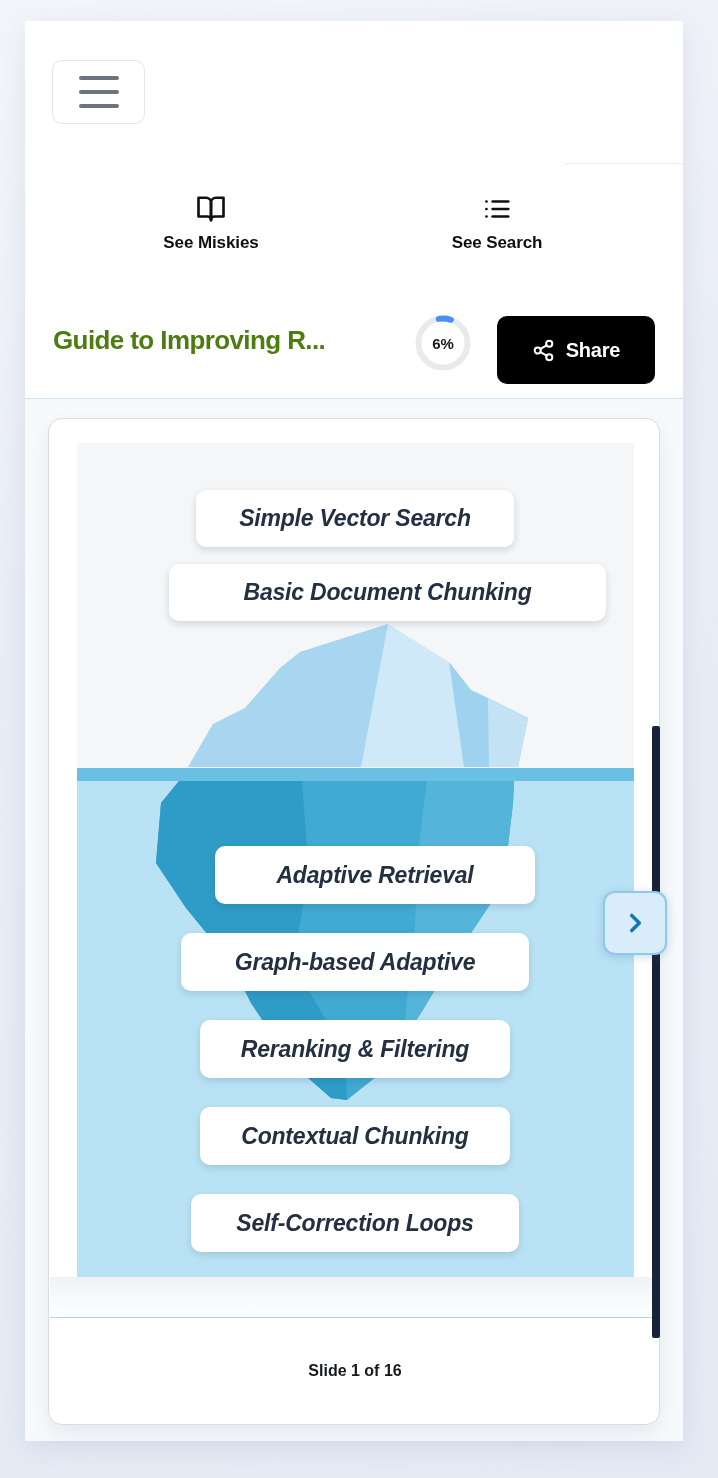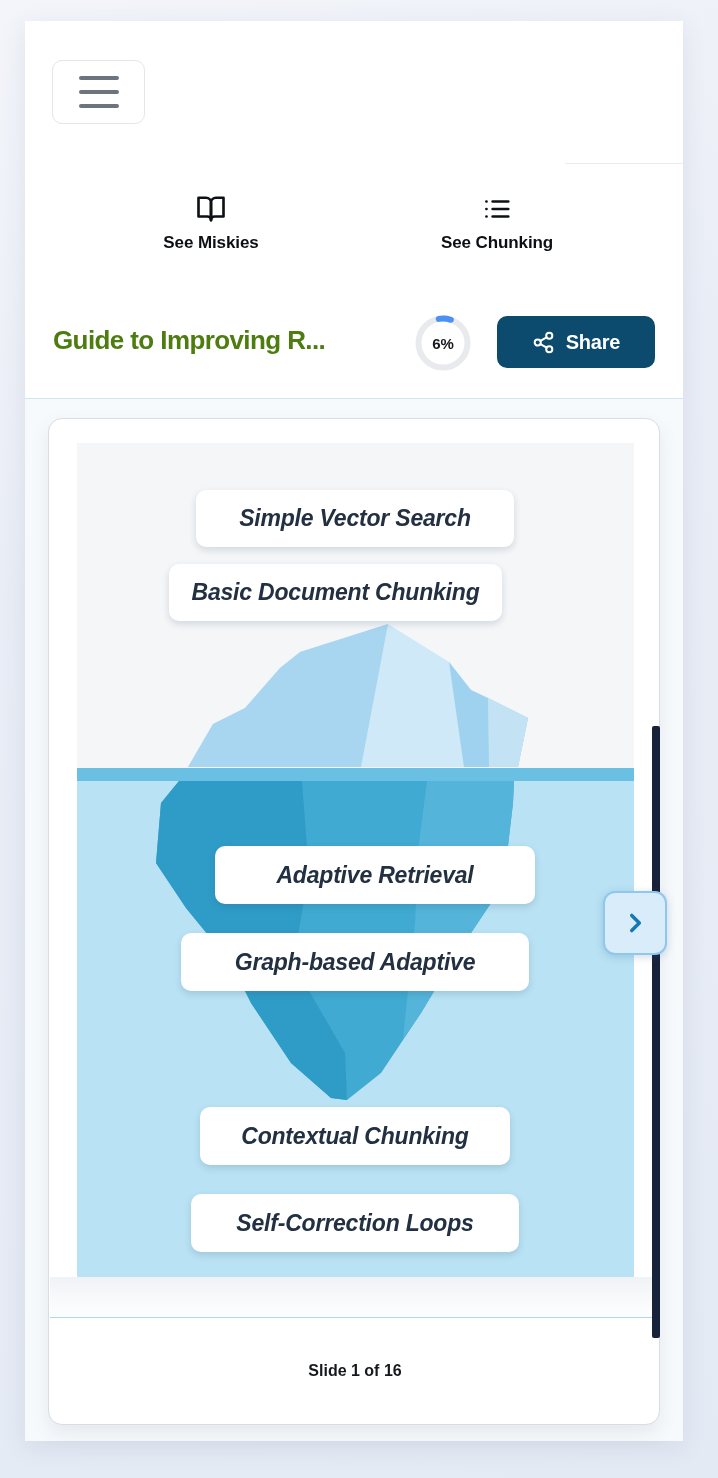--- a/index.html
+++ b/index.html
@@ -34,22 +34,22 @@
   .doc-title{
     position:absolute;left:28px;top:0;height:115px;display:flex;align-items:center;
     font-size:26px;font-weight:700;color:#4d7c0f;letter-spacing:-.6px;white-space:nowrap;
   }
   .ring-wrap{position:absolute;left:390px;top:32px;width:56px;height:56px;}
   .ring-text{
     position:absolute;left:0;top:0;width:56px;height:56px;display:flex;align-items:center;
     justify-content:center;font-size:15px;font-weight:700;color:#15181c;
   }
   .share-btn{
-    position:absolute;left:472px;top:33px;width:158px;height:52px;border-radius:10px;
-    background:#0c4a6e;display:flex;align-items:center;justify-content:center;gap:11px;
+    position:absolute;left:472px;top:33px;width:158px;height:68px;border-radius:10px;
+    background:#000000;display:flex;align-items:center;justify-content:center;gap:11px;
     cursor:pointer;border:none;
   }
   .share-label{font-size:20px;font-weight:700;color:#ffffff;letter-spacing:-.2px;}
   
   .content{
     position:absolute;left:0;top:377px;width:658px;height:1043px;
     background:#f7fafc;border-top:1px solid #cfe5f0;box-sizing:border-box;
   }
   .slide-card{
     position:absolute;left:23px;top:19px;width:612px;height:1007px;background:#ffffff;
@@ -112,21 +112,21 @@
     </div>
     <div class="nav-item" style="left:352px">
       <svg class="ic" viewBox="0 0 24 24" fill="none" stroke="#0d1014" stroke-width="2.1" stroke-linecap="round" stroke-linejoin="round">
         <line x1="8.5" y1="6" x2="21" y2="6"></line>
         <line x1="8.5" y1="12" x2="21" y2="12"></line>
         <line x1="8.5" y1="18" x2="21" y2="18"></line>
         <line x1="3.5" y1="6" x2="3.6" y2="6"></line>
         <line x1="3.5" y1="12" x2="3.6" y2="12"></line>
         <line x1="3.5" y1="18" x2="3.6" y2="18"></line>
       </svg>
-      <span class="nav-label">See Chunking</span>
+      <span class="nav-label">See Search</span>
     </div>
   </div>
   <div class="hdiv" style="top:262px"></div>
 
   <div class="titlerow">
     <div class="doc-title">Guide to Improving R...</div>
     <div class="ring-wrap">
       <svg width="56" height="56" viewBox="0 0 56 56">
         <circle cx="28" cy="28" r="24.5" fill="none" stroke="#e8eaee" stroke-width="6"></circle>
         <circle cx="28" cy="28" r="24.5" fill="none" stroke="#4a90f5" stroke-width="6" pathLength="100" stroke-dasharray="8 92" stroke-linecap="round" transform="rotate(-100 28 28)"></circle>
@@ -159,23 +159,24 @@
           <polygon points="111,324 136,281 168,265 203,225 223,209 311,181 284,324" fill="#a8d6f0"></polygon>
           <polygon points="372,219 394,247 411,255 451,275 441,324 387,324" fill="#9fd2ee"></polygon>
           <polygon points="411,255 451,275 441,324 412,324" fill="#c3e3f5"></polygon>
 
           <polygon points="102,338 84,360 79,420 109,465 154,520 174,560 214,620 254,655 270,657 304,630 344,570 374,520 414,460 429,420 436,360 437,338" fill="#41aad2"></polygon>
           <polygon points="102,338 225,338 232,430 216,520 268,610 270,657 254,655 214,620 174,560 154,520 109,465 79,420 84,360" fill="#2f9cc7"></polygon>
           <polygon points="350,338 437,338 436,360 429,420 414,460 374,520 344,570 326,596 338,480 342,400" fill="#55b4da"></polygon>
         </svg>
 
         <div class="pill" style="left:119px;top:47px;width:318px;height:57px">Simple Vector Search</div>
-        <div class="pill" style="left:92px;top:121px;width:333px;height:57px">Basic Document Chunking</div>
+        <div class="pill" style="left:92px;top:121px;width:437px;height:57px">Basic Document Chunking</div>
         <div class="pill" style="left:138px;top:403px;width:320px;height:58px">Adaptive Retrieval</div>
         <div class="pill" style="left:104px;top:490px;width:348px;height:58px">Graph-based Adaptive</div>
+        <div class="pill" style="left:123px;top:577px;width:310px;height:58px">Reranking &amp; Filtering</div>
         <div class="pill" style="left:123px;top:664px;width:310px;height:58px">Contextual Chunking</div>
         <div class="pill" style="left:114px;top:751px;width:328px;height:58px">Self-Correction Loops</div>
       </div>
 
       <div class="fade-strip"></div>
       <div class="card-div"></div>
       <div class="slide-footer">Slide 1 of 16</div>
     </div>
 
     <div class="dark-scrollbar"></div>

